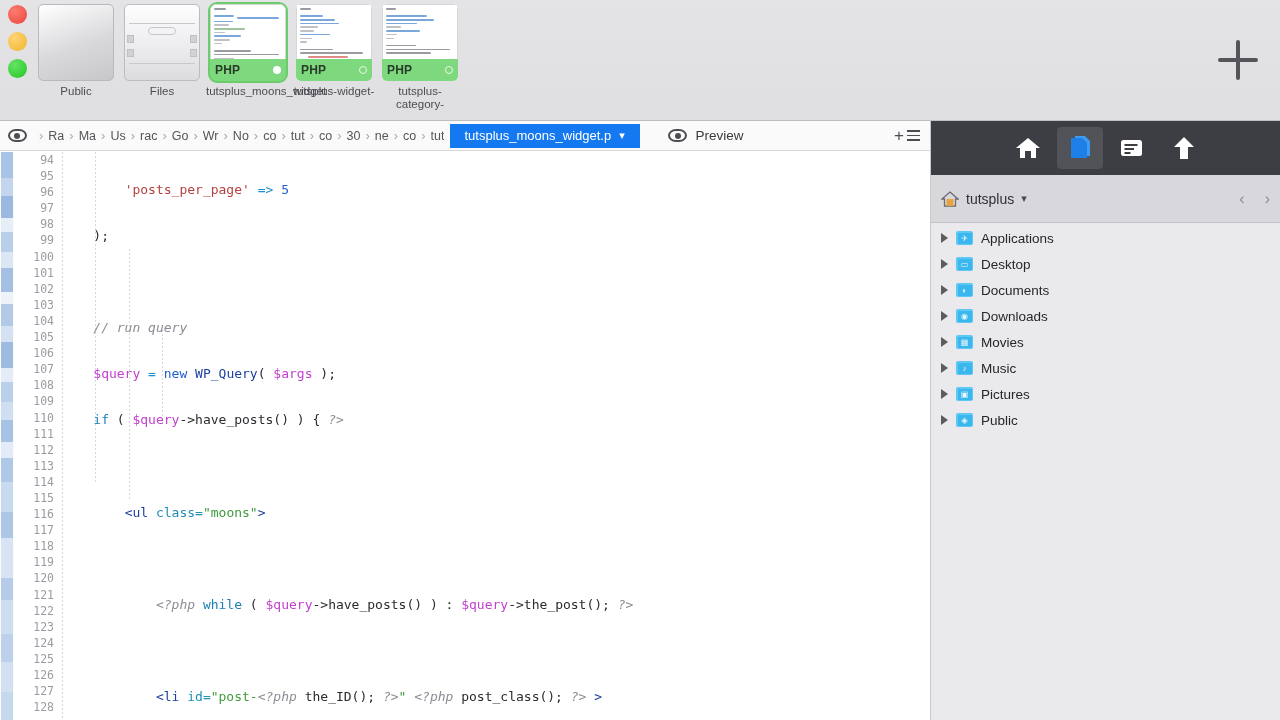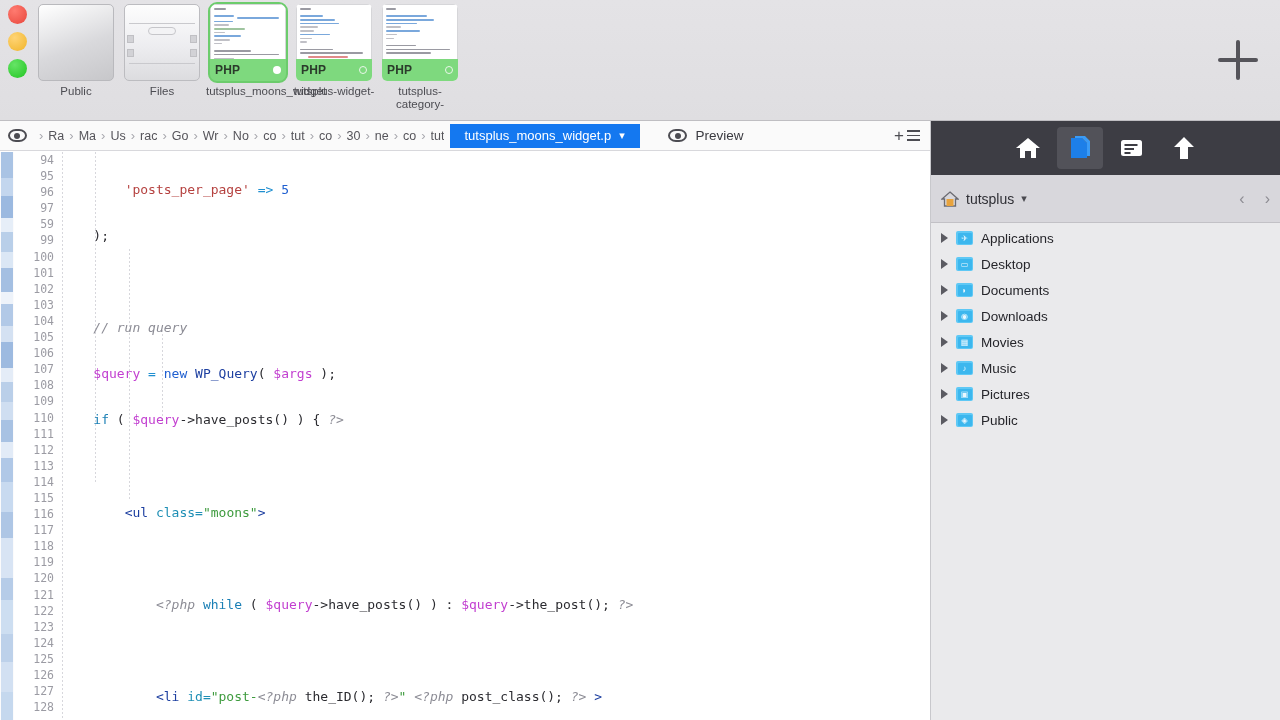--- a/index.html
+++ b/index.html
@@ -421,21 +421,21 @@
       <div class="ig" style="left:33px; top:0; height:330px;"></div>
       <div class="ig" style="left:67px; top:97px; height:250px;"></div>
       <div class="ig" style="left:100px; top:178px; height:95px;"></div>
     </div>
 
     <div class="gutter">
       <div>94</div>
       <div>95</div>
       <div>96</div>
       <div>97</div>
-      <div>59</div>
+      <div>98</div>
       <div>99</div>
       <div>100</div>
       <div>101</div>
       <div>102</div>
       <div>103</div>
       <div>104</div>
       <div>105</div>
       <div>106</div>
       <div>107</div>
       <div>108</div>

